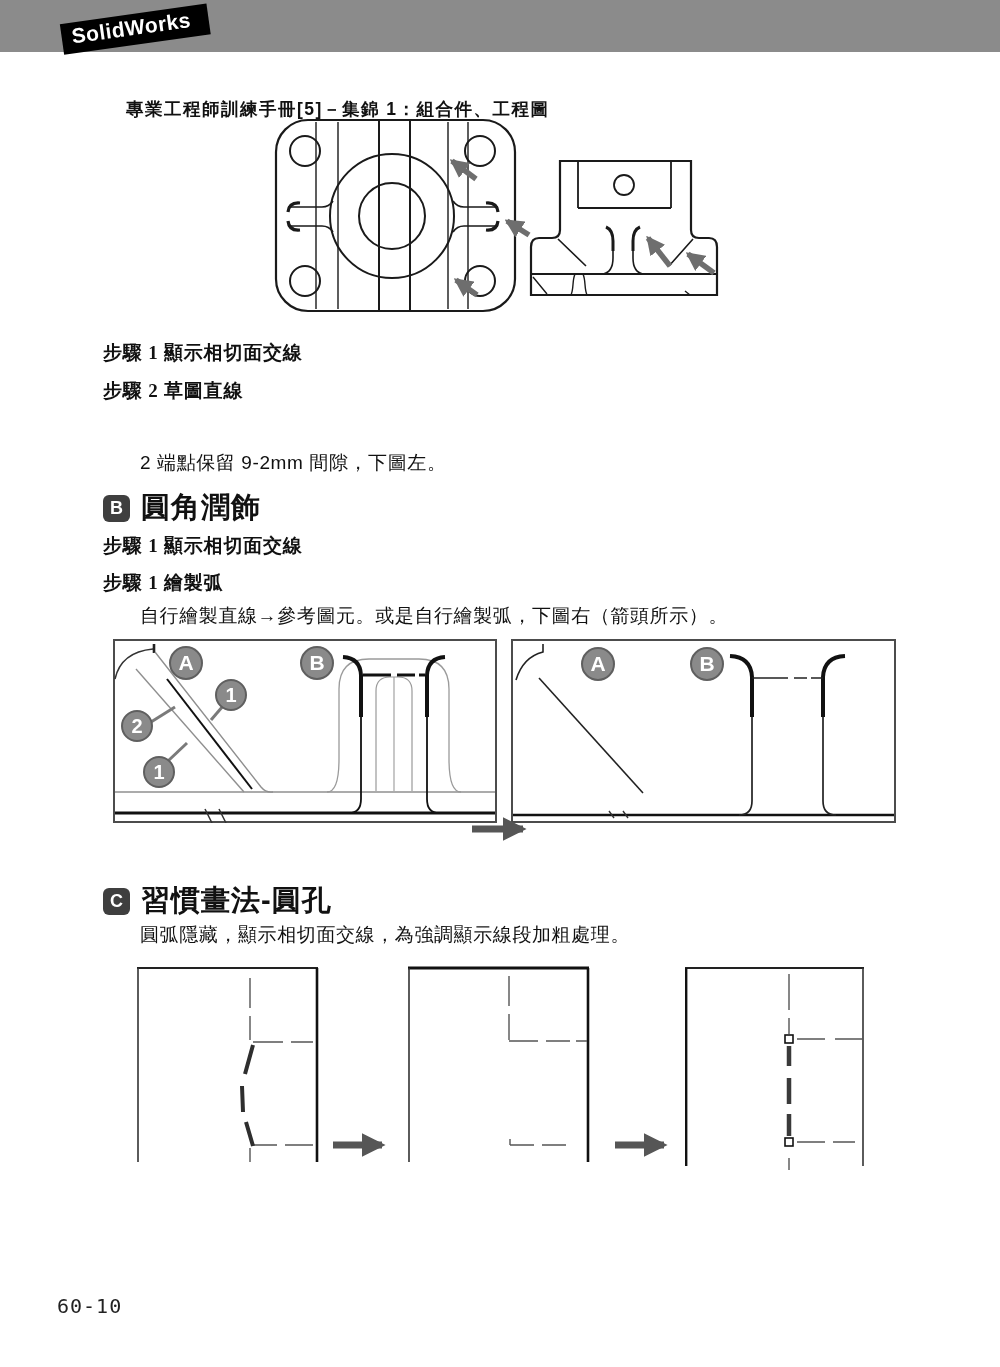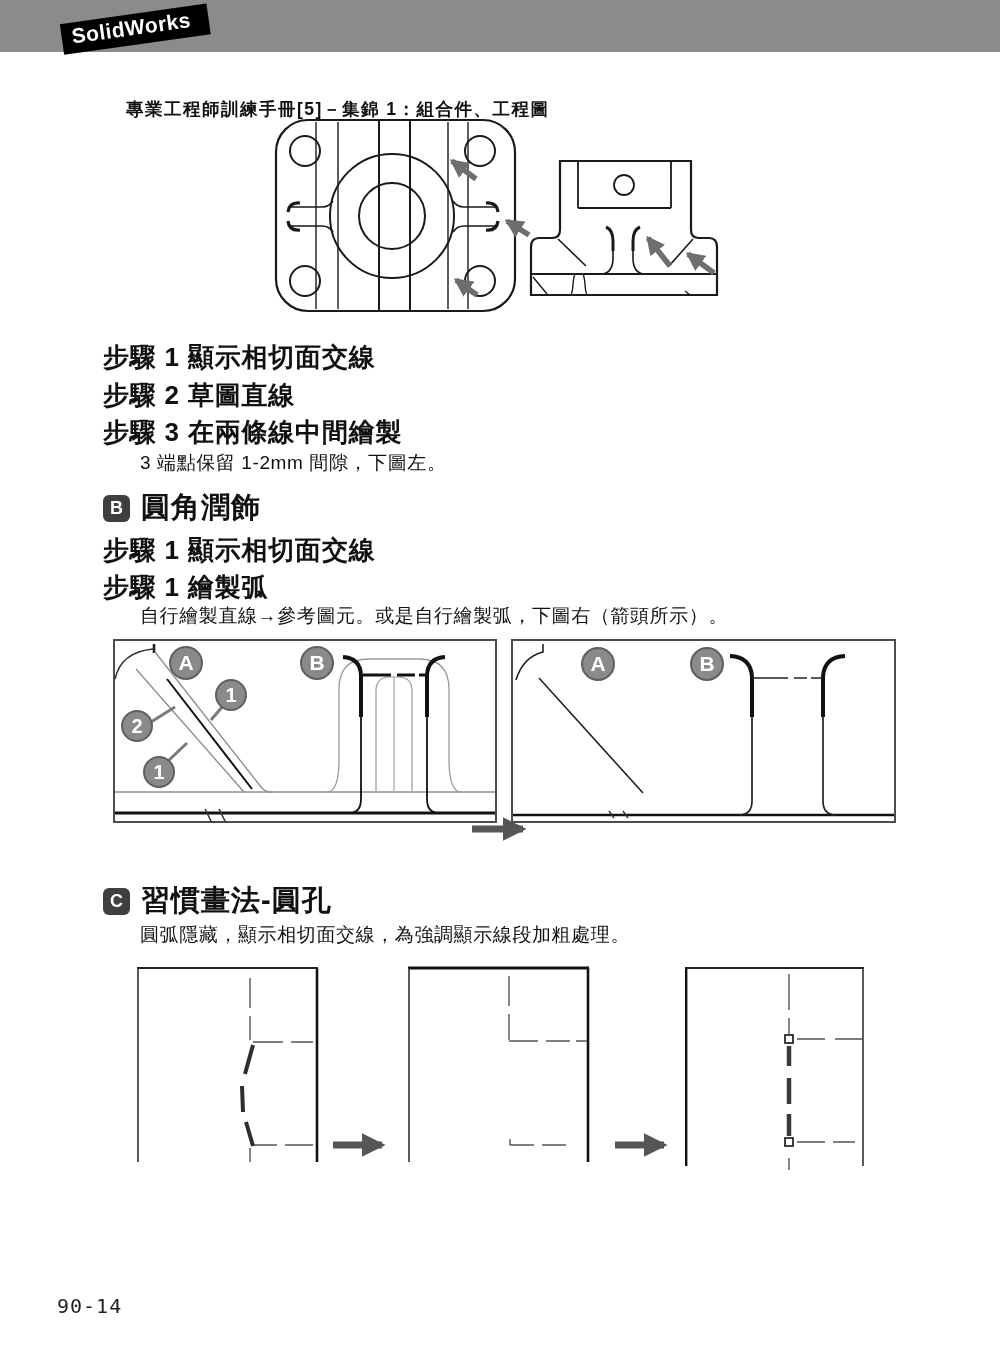--- a/index.html
+++ b/index.html
@@ -4,21 +4,21 @@
 <style>
   html,body{margin:0;padding:0;background:#fff;}
   .page{position:relative;width:1000px;height:1367px;background:#ffffff;
         font-family:"Liberation Sans",sans-serif;color:#111;overflow:hidden;}
   .top-bar{position:absolute;left:0;top:0;width:1000px;height:52px;background:#8b8b8b;}
   .brand{position:absolute;left:62px;top:24px;background:#000;color:#fff;
          font-size:21px;font-weight:bold;padding:2px 18px 5px 10px;
          transform:rotate(-8deg);transform-origin:left center;letter-spacing:0.5px;}
   .title{position:absolute;left:126px;top:58px;font-size:17.5px;font-weight:bold;
          letter-spacing:1.5px;white-space:nowrap;margin-top:39px;}
-  .step{position:absolute;font-size:26px;font-weight:bold;letter-spacing:0.8px;white-space:nowrap;}
+  .step{position:absolute;font-size:19px;font-weight:bold;letter-spacing:0.8px;white-space:nowrap;font-family:Liberation Serif, serif;}
   .note{position:absolute;font-size:19px;font-weight:400;letter-spacing:0.6px;white-space:nowrap;}
   .sec-head{position:absolute;display:flex;align-items:center;gap:11px;}
   .sec-badge{width:27px;height:27px;border-radius:6px;background:#3f3f3f;color:#fff;
              font-weight:bold;font-size:18px;display:flex;align-items:center;justify-content:center;}
   .sec-title{font-size:29px;font-weight:bold;letter-spacing:1px;}
   .fig{position:absolute;}
   .pagenum{position:absolute;left:57px;top:1294px;font-family:"DejaVu Sans Mono",monospace;
            font-size:20px;color:#222;letter-spacing:1px;}
   svg text.balloon-txt{fill:#fff;font-family:"Liberation Sans",sans-serif;font-weight:bold;}
 </style>
@@ -72,22 +72,21 @@
       <line x1="218" y1="71" x2="194" y2="53" marker-end="url(#ah)"></line>
       <line x1="219" y1="187" x2="198" y2="172" marker-end="url(#ah)"></line>
       <line x1="271" y1="127" x2="249" y2="113" marker-end="url(#ah)"></line>
       <line x1="412" y1="158" x2="390" y2="130" marker-end="url(#ah)"></line>
       <line x1="456" y1="165" x2="430" y2="146" marker-end="url(#ah)"></line>
     </g>
   </svg>
 
   <div class="step" style="left:103px;top:340px">步驟 1 顯示相切面交線</div>
   <div class="step" style="left:103px;top:378px">步驟 2 草圖直線</div>
-  <div class="step" style="left:103px;top:415px">步驟 3 在兩條線中間繪製</div>
-  <div class="note" style="left:140px;top:450px">3 端點保留 1-2mm 間隙，下圖左。</div>
+  <div class="note" style="left:140px;top:450px">2 端點保留 9-2mm 間隙，下圖左。</div>
 
   <div class="sec-head" style="left:103px;top:488px">
     <div class="sec-badge">B</div>
     <div class="sec-title">圓角潤飾</div>
   </div>
   <div class="step" style="left:103px;top:533px">步驟 1 顯示相切面交線</div>
   <div class="step" style="left:103px;top:570px">步驟 1 繪製弧</div>
   <div class="note" style="left:140px;top:603px">自行繪製直線→參考圖元。或是自行繪製弧，下圖右（箭頭所示）。</div>
 
   <svg class="fig" style="left:113px;top:639px" width="384" height="184" viewBox="0 0 384 184">
@@ -209,15 +208,15 @@
       <path d="M178,2 V200" stroke="#333" stroke-width="1.6"></path>
       <path d="M104,8 V44 M104,52 V68 M104,192 V204" stroke="#555" stroke-width="1.4"></path>
       <path d="M112,73 H140 M150,73 H178" stroke="#555" stroke-width="1.4"></path>
       <path d="M112,176 H140 M148,176 H170" stroke="#555" stroke-width="1.4"></path>
       <path d="M104,80 V100 M104,112 V138 M104,148 V170" stroke="#3a3a3a" stroke-width="4.5"></path>
       <rect x="100" y="69" width="8" height="8" fill="#fff" stroke="#111" stroke-width="1.6"></rect>
       <rect x="100" y="172" width="8" height="8" fill="#fff" stroke="#111" stroke-width="1.6"></rect>
     </g>
   </svg>
 
-  <div class="pagenum">90-14</div>
+  <div class="pagenum">60-10</div>
 
 </div>
 
 </body></html>

